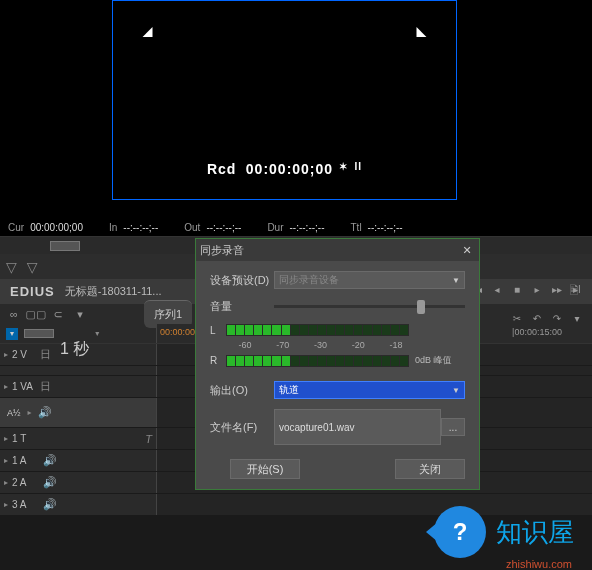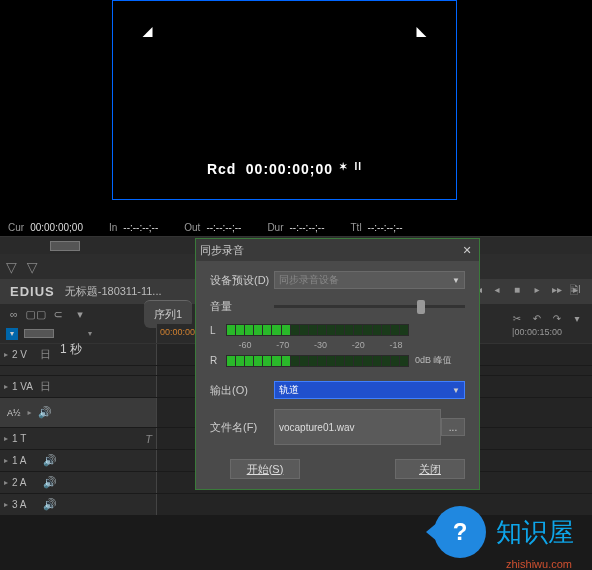--- a/index.html
+++ b/index.html
@@ -34,21 +34,21 @@
 
 .track-bar{height:20px;background:#2a2a2a;display:flex;align-items:center;padding:0 6px;gap:6px;}
 .tb-small{width:16px;height:16px;display:flex;align-items:center;justify-content:center;color:#999;font-size:11px;}
 .seq-tab{height:28px;background:#444;padding:0 10px;display:flex;align-items:center;margin-left:50px;border-top:1px solid #666;border-radius:6px;}
 
 
 .tl-header{height:20px;background:#2a2a2a;display:flex;border-bottom:1px solid #333;}
 .tl-left{width:157px;border-right:1px solid #444;display:flex;align-items:center;padding:0 6px;gap:6px;}
 .tl-expander{background:#0066aa;width:12px;height:12px;display:flex;align-items:center;justify-content:center;font-size:8px;}
 .tl-scroll{width:30px;height:9px;background:#555;border:1px solid #777;}
-.tl-speed{font-size:12px;color:#ccc;margin-top:32px;}
+.tl-speed{font-size:16px;color:#ccc;margin-top:32px;}
 .tl-right{flex:1;background:#2a2a2a;position:relative;font-family:monospace;font-size:9px;color:#888;}
 .tl-tc1{position:absolute;left:3px;top:3px;color:#d08030;}
 .tl-tc2{position:absolute;right:30px;top:3px;color:#999;}
 
 
 .track{height:22px;background:#2a2a2a;display:flex;border-bottom:1px solid #1a1a1a;}
 .track-l{width:157px;border-right:1px solid #444;display:flex;align-items:center;padding:0 4px;gap:4px;font-size:10px;}
 .track-name{width:24px;color:#bbb;}
 .track-ja{font-size:11px;color:#888;}
 .track-r{flex:1;background:#242424;position:relative;}
@@ -76,21 +76,21 @@
 .meter-bar{flex:1;height:12px;background:#2a2a2a;display:flex;gap:1px;padding:1px;}
 .meter-seg{flex:1;background:#1a3a1a;}
 .meter-seg.on{background:#2ab82a;}
 .meter-right{font-size:9px;color:#bbb;width:50px;text-align:left;}
 .meter-scale{display:flex;font-size:9px;color:#aaa;margin:1px 0 4px 16px;padding-right:50px;}
 .meter-scale span{flex:1;text-align:center;}
 
 .dlg-input{flex:1;height:36px;background:#5a5a5a;border:1px solid #6a6a6a;color:#ddd;font-size:10px;padding:16px 4px;}
 .dlg-browse{width:24px;height:18px;background:#5a5a5a;border:1px solid #6a6a6a;color:#ccc;display:flex;align-items:center;justify-content:center;font-size:10px;}
 .dlg-btns{display:flex;gap:12px;margin-top:14px;padding-left:20px;}
-.dlg-btn{width:70px;height:20px;background:#5a5a5a;border:1px solid #6a6a6a;color:#ddd;display:flex;align-items:center;justify-content:center;cursor:pointer;font-size:11px;text-decoration:underline;}
+.dlg-btn{width:70px;height:20px;background:#5a5a5a;border:1px solid #6a6a6a;color:#ddd;display:flex;align-items:center;justify-content:center;cursor:pointer;font-size:11px;}
 .dlg-btn.r{margin-left:auto;}
 
 
 .logo{position:absolute;right:18px;bottom:12px;display:flex;align-items:center;gap:10px;z-index:20;}
 .logo-circ{width:52px;height:52px;border-radius:50%;background:#2088e0;display:flex;align-items:center;justify-content:center;position:relative;}
 .logo-circ::before{content:"";position:absolute;left:-8px;top:50%;transform:translateY(-50%);width:0;height:0;border-right:12px solid #2088e0;border-top:10px solid transparent;border-bottom:10px solid transparent;}
 .logo-q{color:#fff;font-size:24px;font-weight:bold;}
 .logo-txt{color:#0ea5e9;font-size:26px;font-weight:normal;}
 .logo-sub{color:#d05030;font-size:11px;position:absolute;right:20px;bottom:0;}
 

